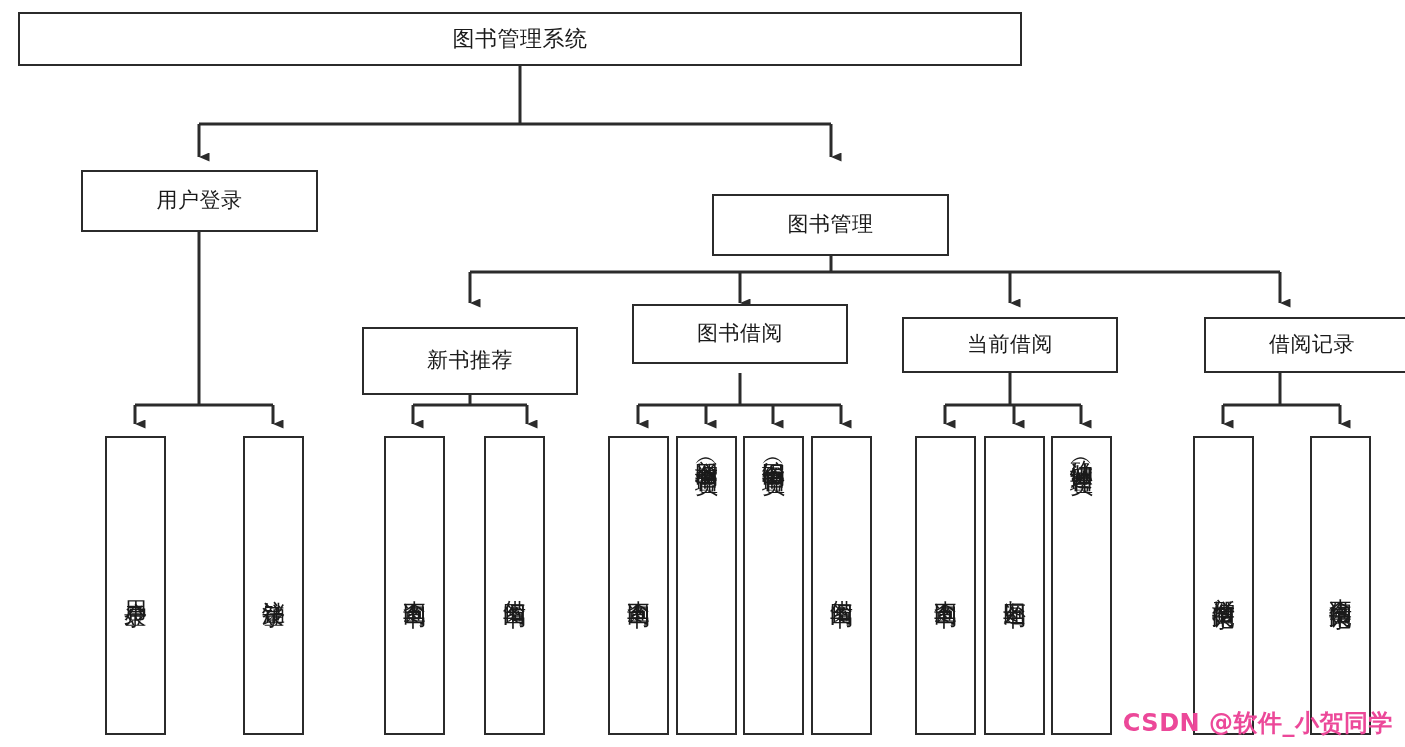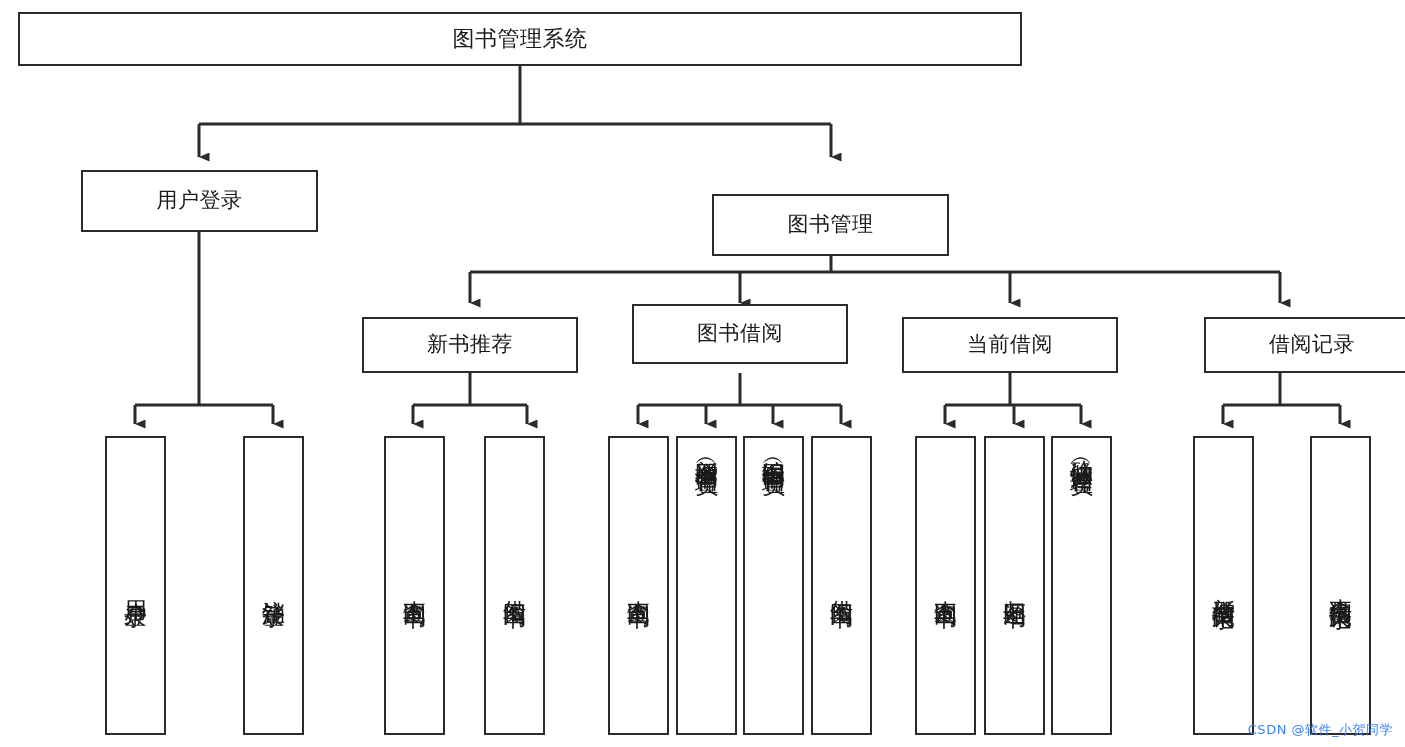--- a/index.html
+++ b/index.html
@@ -63,25 +63,26 @@
   
   .node.vert.centered {
     align-items: center;
     padding-top: 0;
   }
   
   #watermark {
     position: absolute;
     right: 12px;
     bottom: 8px;
-    font-size: 13px;
-    color: #3b82f6;
+    font-size: 24px;
+    color: #ec4899;
     letter-spacing: 0.5px;
     white-space: nowrap;
     pointer-events: none;
+    font-weight: bold;
   }
 </style>
 </head>
 <body>
 
 <div id="canvas">
 
   <svg id="wires" viewBox="0 0 1405 747" xmlns="http://www.w3.org/2000/svg">
     <defs>
       <marker id="arw" markerWidth="9" markerHeight="11" refX="4.5" refY="10.5" orient="auto" markerUnits="userSpaceOnUse">
@@ -137,21 +138,21 @@
     <span class="label">图书管理系统</span>
   </div>
 
   <div class="node horiz" style="left:81px; top:170px; width:237px; height:62px;">
     <span class="label">用户登录</span>
   </div>
   <div class="node horiz" style="left:712px; top:170px; width:237px; height:62px;margin-top:24px;">
     <span class="label">图书管理</span>
   </div>
 
-  <div class="node horiz" style="left:362px; top:317px; width:216px; height:56px;">
+  <div class="node horiz" style="left:362px; top:327px; width:216px; height:68px;">
     <span class="label">新书推荐</span>
   </div>
   <div class="node horiz" style="left:632px; top:304px; width:216px; height:60px;">
     <span class="label">图书借阅</span>
   </div>
   <div class="node horiz" style="left:902px; top:317px; width:216px; height:56px;text-align:right;">
     <span class="label">当前借阅</span>
   </div>
   <div class="node horiz" style="left:1172px; top:317px; width:216px; height:56px;margin-left:32px;">
     <span class="label">借阅记录</span>

